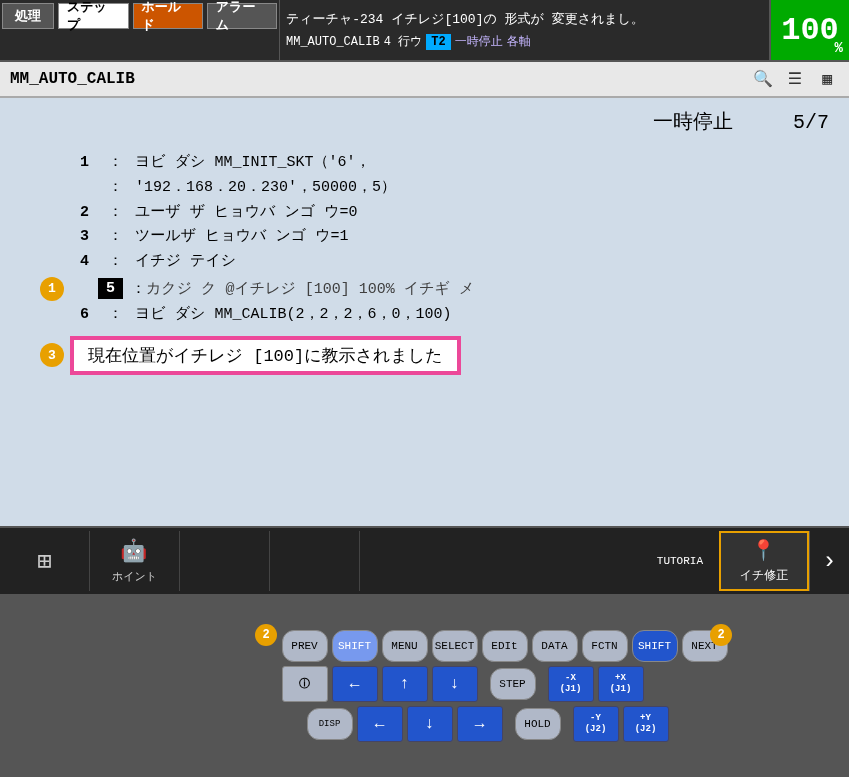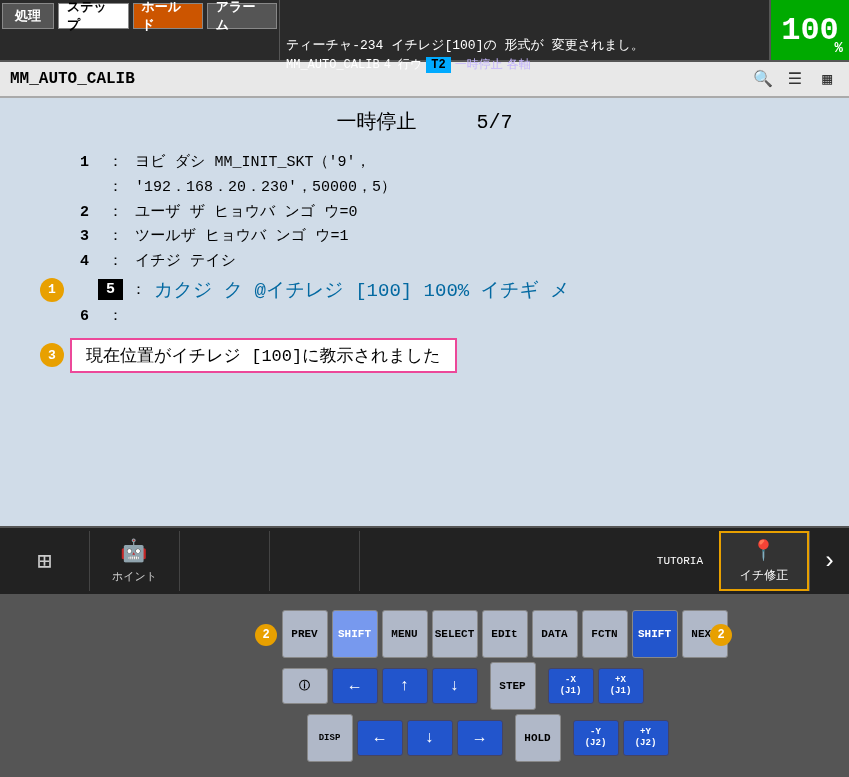--- a/index.html
+++ b/index.html
@@ -48,23 +48,22 @@
     .tb-btn-gray { background: #555; }
     .tb-btn-yellow { background: #ffffff; color: #000; }
     .tb-btn-orange { background: #cc5500; }
     .tb-btn-green { background: #00aa00; }
     .tb-btn-blue { background: #0066cc; }
 
     .top-bar-middle {
       flex: 1;
       display: flex;
       flex-direction: column;
-      padding: 16px 6px;
+      padding: 10px 6px;
       justify-content: space-between;
-      margin-top: 20px;
     }
     .top-msg-row1 {
       font-size: 13px;
       color: #fff;
       white-space: nowrap;
     }
     .top-msg-row2 {
       display: flex;
       align-items: center;
       gap: 4px;
@@ -137,21 +136,21 @@
 
     
     .main-content {
       background: #d0dce8;
       height: 428px;
       position: relative;
       padding: 10px 20px;
       overflow: hidden;
     }
     .main-header {
-      text-align: center;
+      text-align: right;
       font-size: 20px;
       color: #000;
       margin-bottom: 16px;
       font-weight: normal;
     }
     .code-area {
       font-size: 15px;
       color: #000;
       line-height: 1.65;
       margin-left: 60px;
@@ -196,21 +195,21 @@
     }
 
     
     .status-msg-row {
       display: flex;
       align-items: center;
       margin-top: 10px;
       margin-left: 0;
     }
     .status-msg-box {
-      border: 2px solid #ec4899;
+      border: 4px solid #ec4899;
       background: #fff;
       padding: 4px 14px;
       font-size: 17px;
       color: #000;
       font-weight: normal;
     }
 
     
     .circle-badge-3 {
       width: 24px;
@@ -303,25 +302,25 @@
     }
     .kb-row {
       display: flex;
       gap: 4px;
       align-items: center;
     }
     .kb-btn {
       background: #b0b8c8;
       color: #000;
       font-size: 11px;
-      font-weight: bold;
+      font-weight: normal;
       border: 1px solid #888;
-      border-radius: 3px;
+      border-radius: 12px;
       width: 46px;
-      height: 48px;
+      height: 32px;
       display: flex;
       align-items: center;
       justify-content: center;
       cursor: pointer;
       text-align: center;
       flex-shrink: 0;
     }
     .kb-btn.blue { background: #2255cc; color: #fff; }
     .kb-btn.shift-active { background: #7799ee; color: #fff; }
     .kb-btn.small-text { font-size: 9px; margin-left: 25px; }
@@ -434,21 +433,21 @@
 </div>
 
 <div class="main-content">
   <div class="main-header">一時停止　　　5/7</div>
 
   <div class="code-area">
 
     <div class="code-line">
       <span class="line-num">1</span>
       <span class="line-colon">：</span>
-      <span class="line-content">ヨビ ダシ  MM_INIT_SKT（'9'，</span>
+      <span class="line-content">ヨビ ダシ  MM_INIT_SKT（'6'，</span>
     </div>
 
     <div class="code-line">
       <span class="line-num">　</span>
       <span class="line-colon">：</span>
       <span class="line-content">'192．168．20．230'，50000，5）</span>
     </div>
 
     <div class="code-line">
       <span class="line-num">2</span>
@@ -467,28 +466,29 @@
       <span class="line-colon">：</span>
       <span class="line-content">イチジ テイシ</span>
     </div>
   </div>
 
   <div style="display:flex; align-items:center; margin-left: 20px; margin-top:2px;">
     <div class="circle-badge">1</div>
     <div style="display:flex; align-items:center; margin-left:28px;">
       <span class="line5-box">5</span>
       <span style="color:#000; font-size:15px; margin-left:4px;">：</span>
-      <span style="color:#0369a1; font-size:19px; margin-left:8px;">カクジ ク @イチレジ [100]  100%  イチギ メ</span>
+      <span style="color:#404040; font-size:15px; ">カクジ ク @イチレジ [100]  100%  イチギ メ</span>
     </div>
   </div>
 
   <div class="code-area" style="margin-top:2px;">
     <div class="code-line">
       <span class="line-num">6</span>
       <span class="line-colon">：</span>
+      <span class="line-content">ヨビ ダシ  MM_CALIB(2，2，2，6，0，100)</span>
     </div>
   </div>
 
   <div class="status-msg-row" style="margin-left:20px; margin-top:8px;">
     <div class="circle-badge-3">3</div>
     <div class="status-msg-box">現在位置がイチレジ [100]に教示されました</div>
   </div>
 </div>
 
 <div class="bottom-toolbar">

